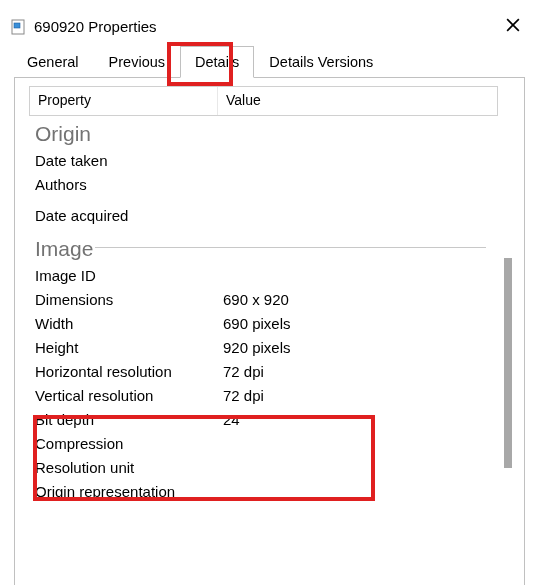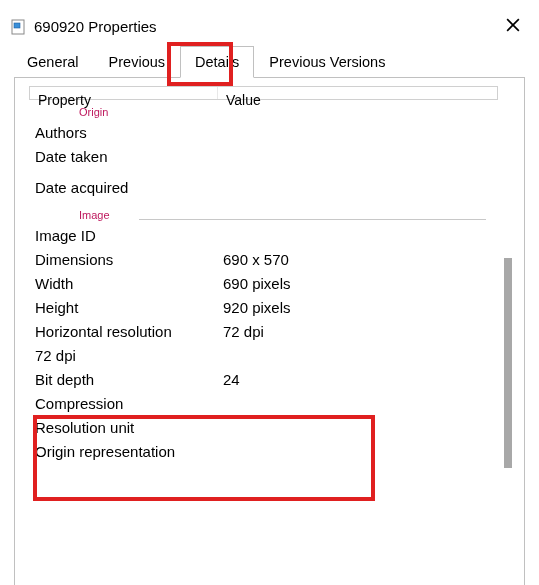--- a/index.html
+++ b/index.html
@@ -76,21 +76,21 @@
       padding: 2px;
     }
     .grid-area {
       position: relative;
       height: 100%;
     }
     .header-row {
       display: flex;
       background: #fff;
       border: 1px solid #d0d0d0;
-      height: 14px;
+      height: 30px;
       margin: 6px 24px 0 12px;
     }
     .header-cell {
       padding: 5px 8px;
       font-size: 14px;
     }
     .hc-prop { width: 188px; border-right: 1px solid #e8e8e8; }
     .hc-val { flex: 1; }
     .content-scroll {
       position: relative;
@@ -104,25 +104,24 @@
       top: 172px;
       width: 8px;
       height: 210px;
       background: #a8a8a8;
       border-radius: 0;
     }
     .rows {
       padding-top: 2px;
     }
     .section-label {
-      color: #be185d;
-      font-size: 11px;
+      color: #737373;
+      font-size: 21px;
       padding: 4px 6px 2px 6px;
       position: relative;
-      margin-left: 44px;
     }
     .section-label .line {
       position: absolute;
       left: 66px;
       right: 24px;
       top: 14px;
       height: 1px;
       background: #c8c8c8;
     }
     .section-label.origin .txt { }
@@ -161,78 +160,79 @@
       <line x1="1" y1="1" x2="11" y2="11" stroke="#000" stroke-width="1.4"></line>
       <line x1="11" y1="1" x2="1" y2="11" stroke="#000" stroke-width="1.4"></line>
     </svg>
   </span>
 </div>
 
 <div class="tabs">
   <div class="tab">General</div>
   <div class="tab">Previous</div>
   <div class="tab active">Details</div>
-  <div class="tab">Previous Versions</div>
+  <div class="tab">Details Versions</div>
   <div class="tab-highlight details-hl"></div>
 </div>
 
 <div class="panel">
   <div class="grid-area">
 
     <div class="header-row">
       <div class="header-cell hc-prop">Property</div>
       <div class="header-cell hc-val">Value</div>
     </div>
 
     <div class="content-scroll">
       <div class="rows">
         <div class="section-label origin">
           <span class="txt">Origin</span>
         </div>
         <div class="row">
+          <div class="p">Date taken</div>
+          <div class="v"></div>
+        </div>
+        <div class="row">
           <div class="p">Authors</div>
-          <div class="v"></div>
-        </div>
-        <div class="row">
-          <div class="p">Date taken</div>
           <div class="v"></div>
         </div>
         <div class="row">
           <div class="v"></div>
         </div>
         <div class="row">
           <div class="p">Date acquired</div>
           <div class="v"></div>
         </div>
 
         <div class="section-label" style="margin-top:6px;">
           <span class="txt">Image</span>
           <span class="line"></span>
         </div>
         <div class="row">
           <div class="p">Image ID</div>
           <div class="v"></div>
         </div>
         <div class="row">
           <div class="p">Dimensions</div>
-          <div class="v">690 x 570</div>
+          <div class="v">690 x 920</div>
         </div>
         <div class="row">
           <div class="p">Width</div>
           <div class="v">690 pixels</div>
         </div>
         <div class="row">
           <div class="p">Height</div>
           <div class="v">920 pixels</div>
         </div>
         <div class="row">
           <div class="p">Horizontal resolution</div>
           <div class="v">72 dpi</div>
         </div>
         <div class="row">
+          <div class="p">Vertical resolution</div>
           <div class="v">72 dpi</div>
         </div>
         <div class="row">
           <div class="p">Bit depth</div>
           <div class="v">24</div>
         </div>
         <div class="row">
           <div class="p">Compression</div>
           <div class="v"></div>
         </div>

